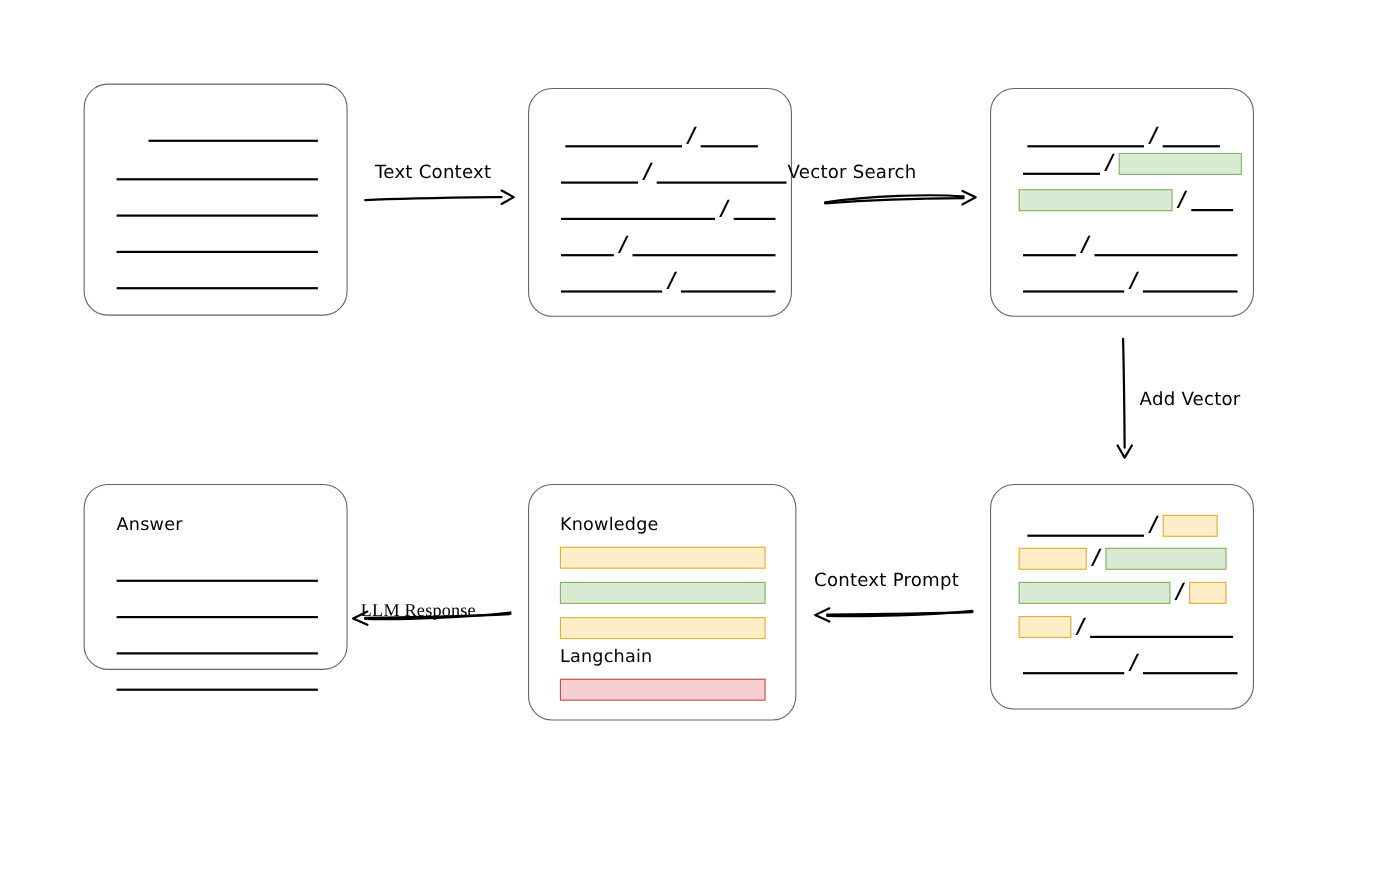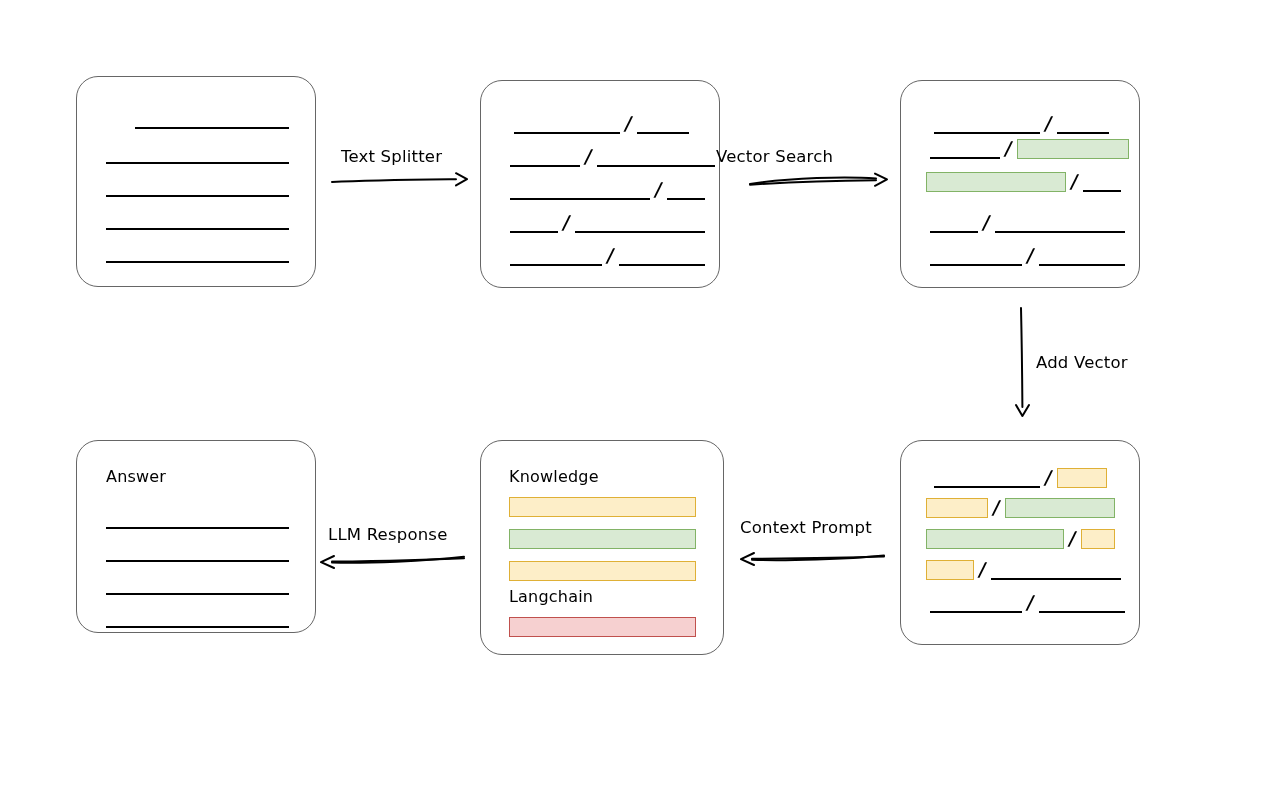--- a/index.html
+++ b/index.html
@@ -125,21 +125,21 @@
       <span class="seg" style="width:183px;"></span>
     </div>
     <div class="row" style="left:29px; top:133px; width:183px;">
       <span class="seg" style="width:183px;"></span>
     </div>
     <div class="row" style="left:29px; top:166px; width:183px;">
       <span class="seg" style="width:183px;"></span>
     </div>
   </div>
 
-  <div class="arrow-label" style="left:341px; top:147px;">Text Splitter</div>
+  <div class="arrow-label" style="left:341px; top:147px;">Text Context</div>
   <svg class="arrow" style="left:330px; top:168px;" width="140" height="22" viewBox="0 0 140 22">
     <path d="M2,14 C40,12.2 95,11.6 126,11.2"></path>
     <path d="M126,5.2 L137,11.2 L126,17.4"></path>
   </svg>
 
   <div class="box" style="left:480px; top:80px; width:240px; height:208px;">
 
     <div class="row" style="left:33px; top:33px;">
       <span class="seg" style="width:106px;"></span>
       <span class="slash">/</span>
@@ -259,28 +259,28 @@
 
   <div class="box" style="left:480px; top:440px; width:244px; height:215px;">
     <div class="box-title" style="left:28px; top:26px;">Knowledge</div>
     <div class="bar c-yellow" style="left:28px; top:56px; width:187px;"></div>
     <div class="bar c-green" style="left:28px; top:88px; width:187px;"></div>
     <div class="bar c-yellow" style="left:28px; top:120px; width:187px;"></div>
     <div class="box-title" style="left:28px; top:146px;">Langchain</div>
     <div class="bar c-red" style="left:28px; top:176px; width:187px;"></div>
   </div>
 
-  <div class="arrow-label" style="left:328px; top:525px;">LLM Response</div>
+  <div class="arrow-label" style="left:328px; top:545px;font-family:Liberation Serif, serif;">LLM Response</div>
   <svg class="arrow" style="left:318px; top:548px;" width="148" height="22" viewBox="0 0 148 22">
     <path d="M146,8.8 C108,13.2 48,15.6 14,14.6"></path>
     <path d="M146,10.2 C106,12.2 48,13.2 14,13.6"></path>
     <path d="M16,8 L3,14.2 L16,20"></path>
   </svg>
 
-  <div class="box" style="left:76px; top:440px; width:240px; height:193px;">
+  <div class="box" style="left:76px; top:440px; width:240px; height:169px;">
     <div class="box-title" style="left:29px; top:26px;">Answer</div>
     <div class="row" style="left:29px; top:68px;">
       <span class="seg" style="width:183px;"></span>
     </div>
     <div class="row" style="left:29px; top:101px;">
       <span class="seg" style="width:183px;"></span>
     </div>
     <div class="row" style="left:29px; top:134px;">
       <span class="seg" style="width:183px;"></span>
     </div>

